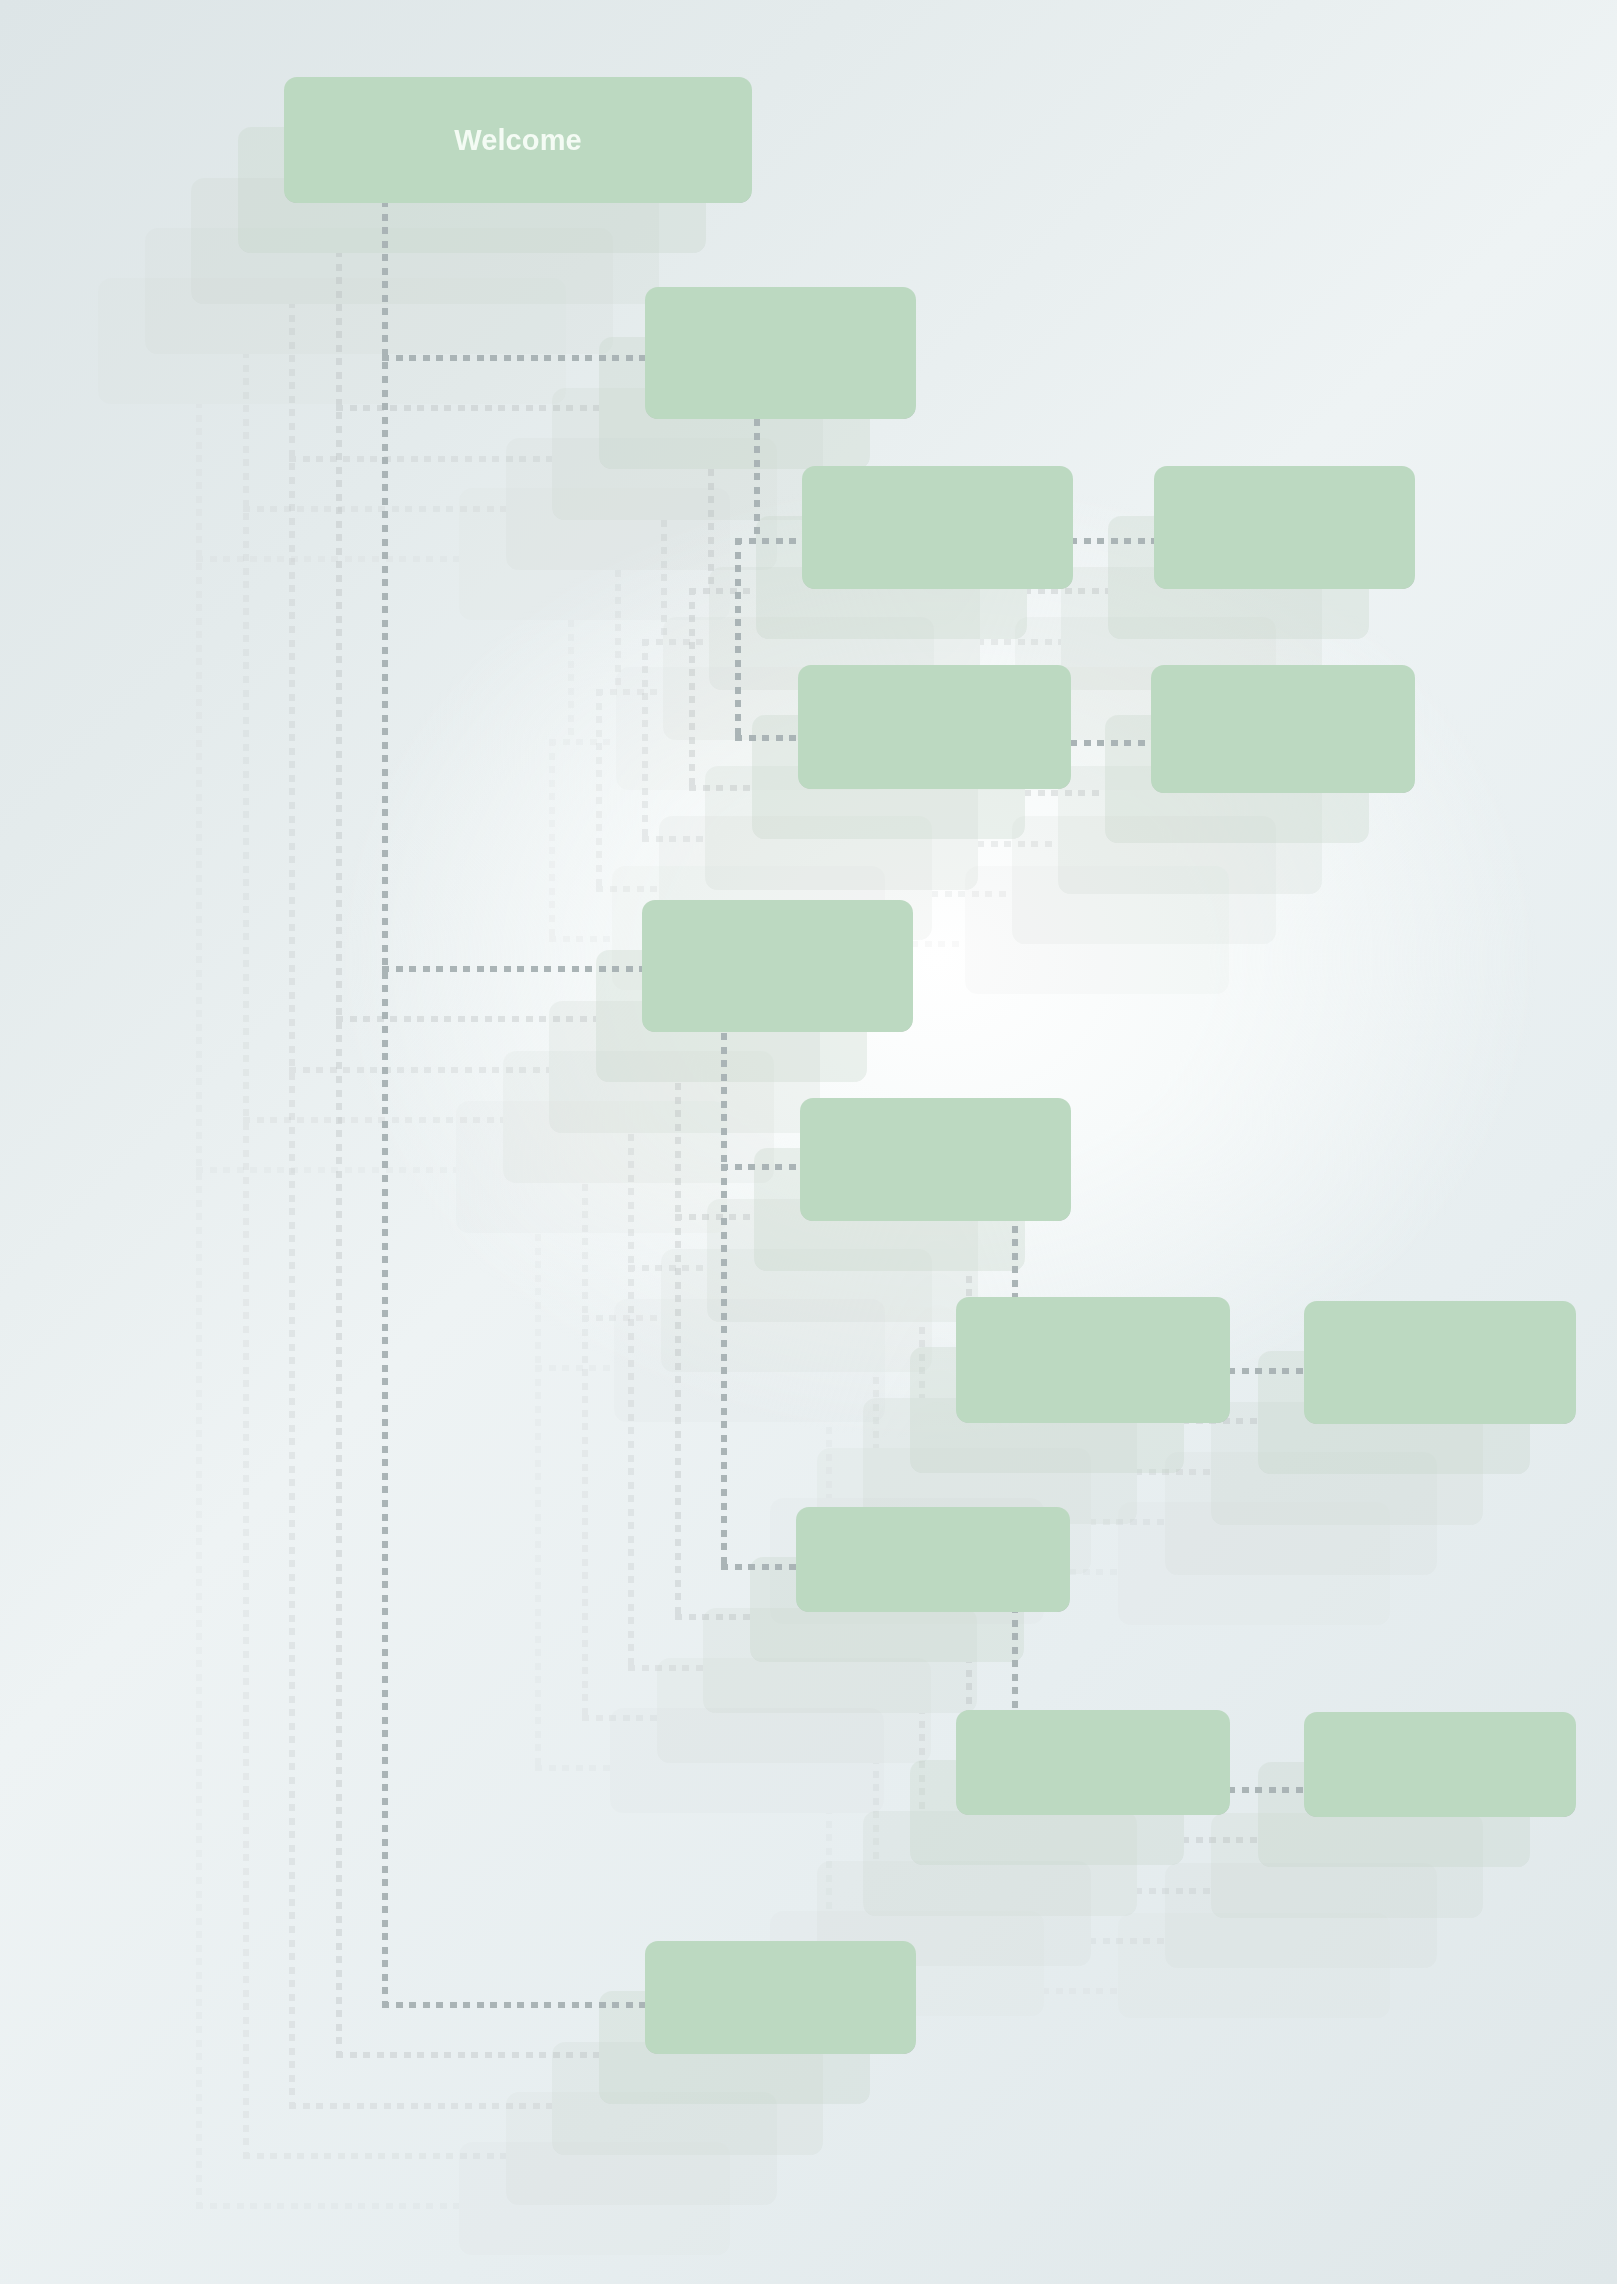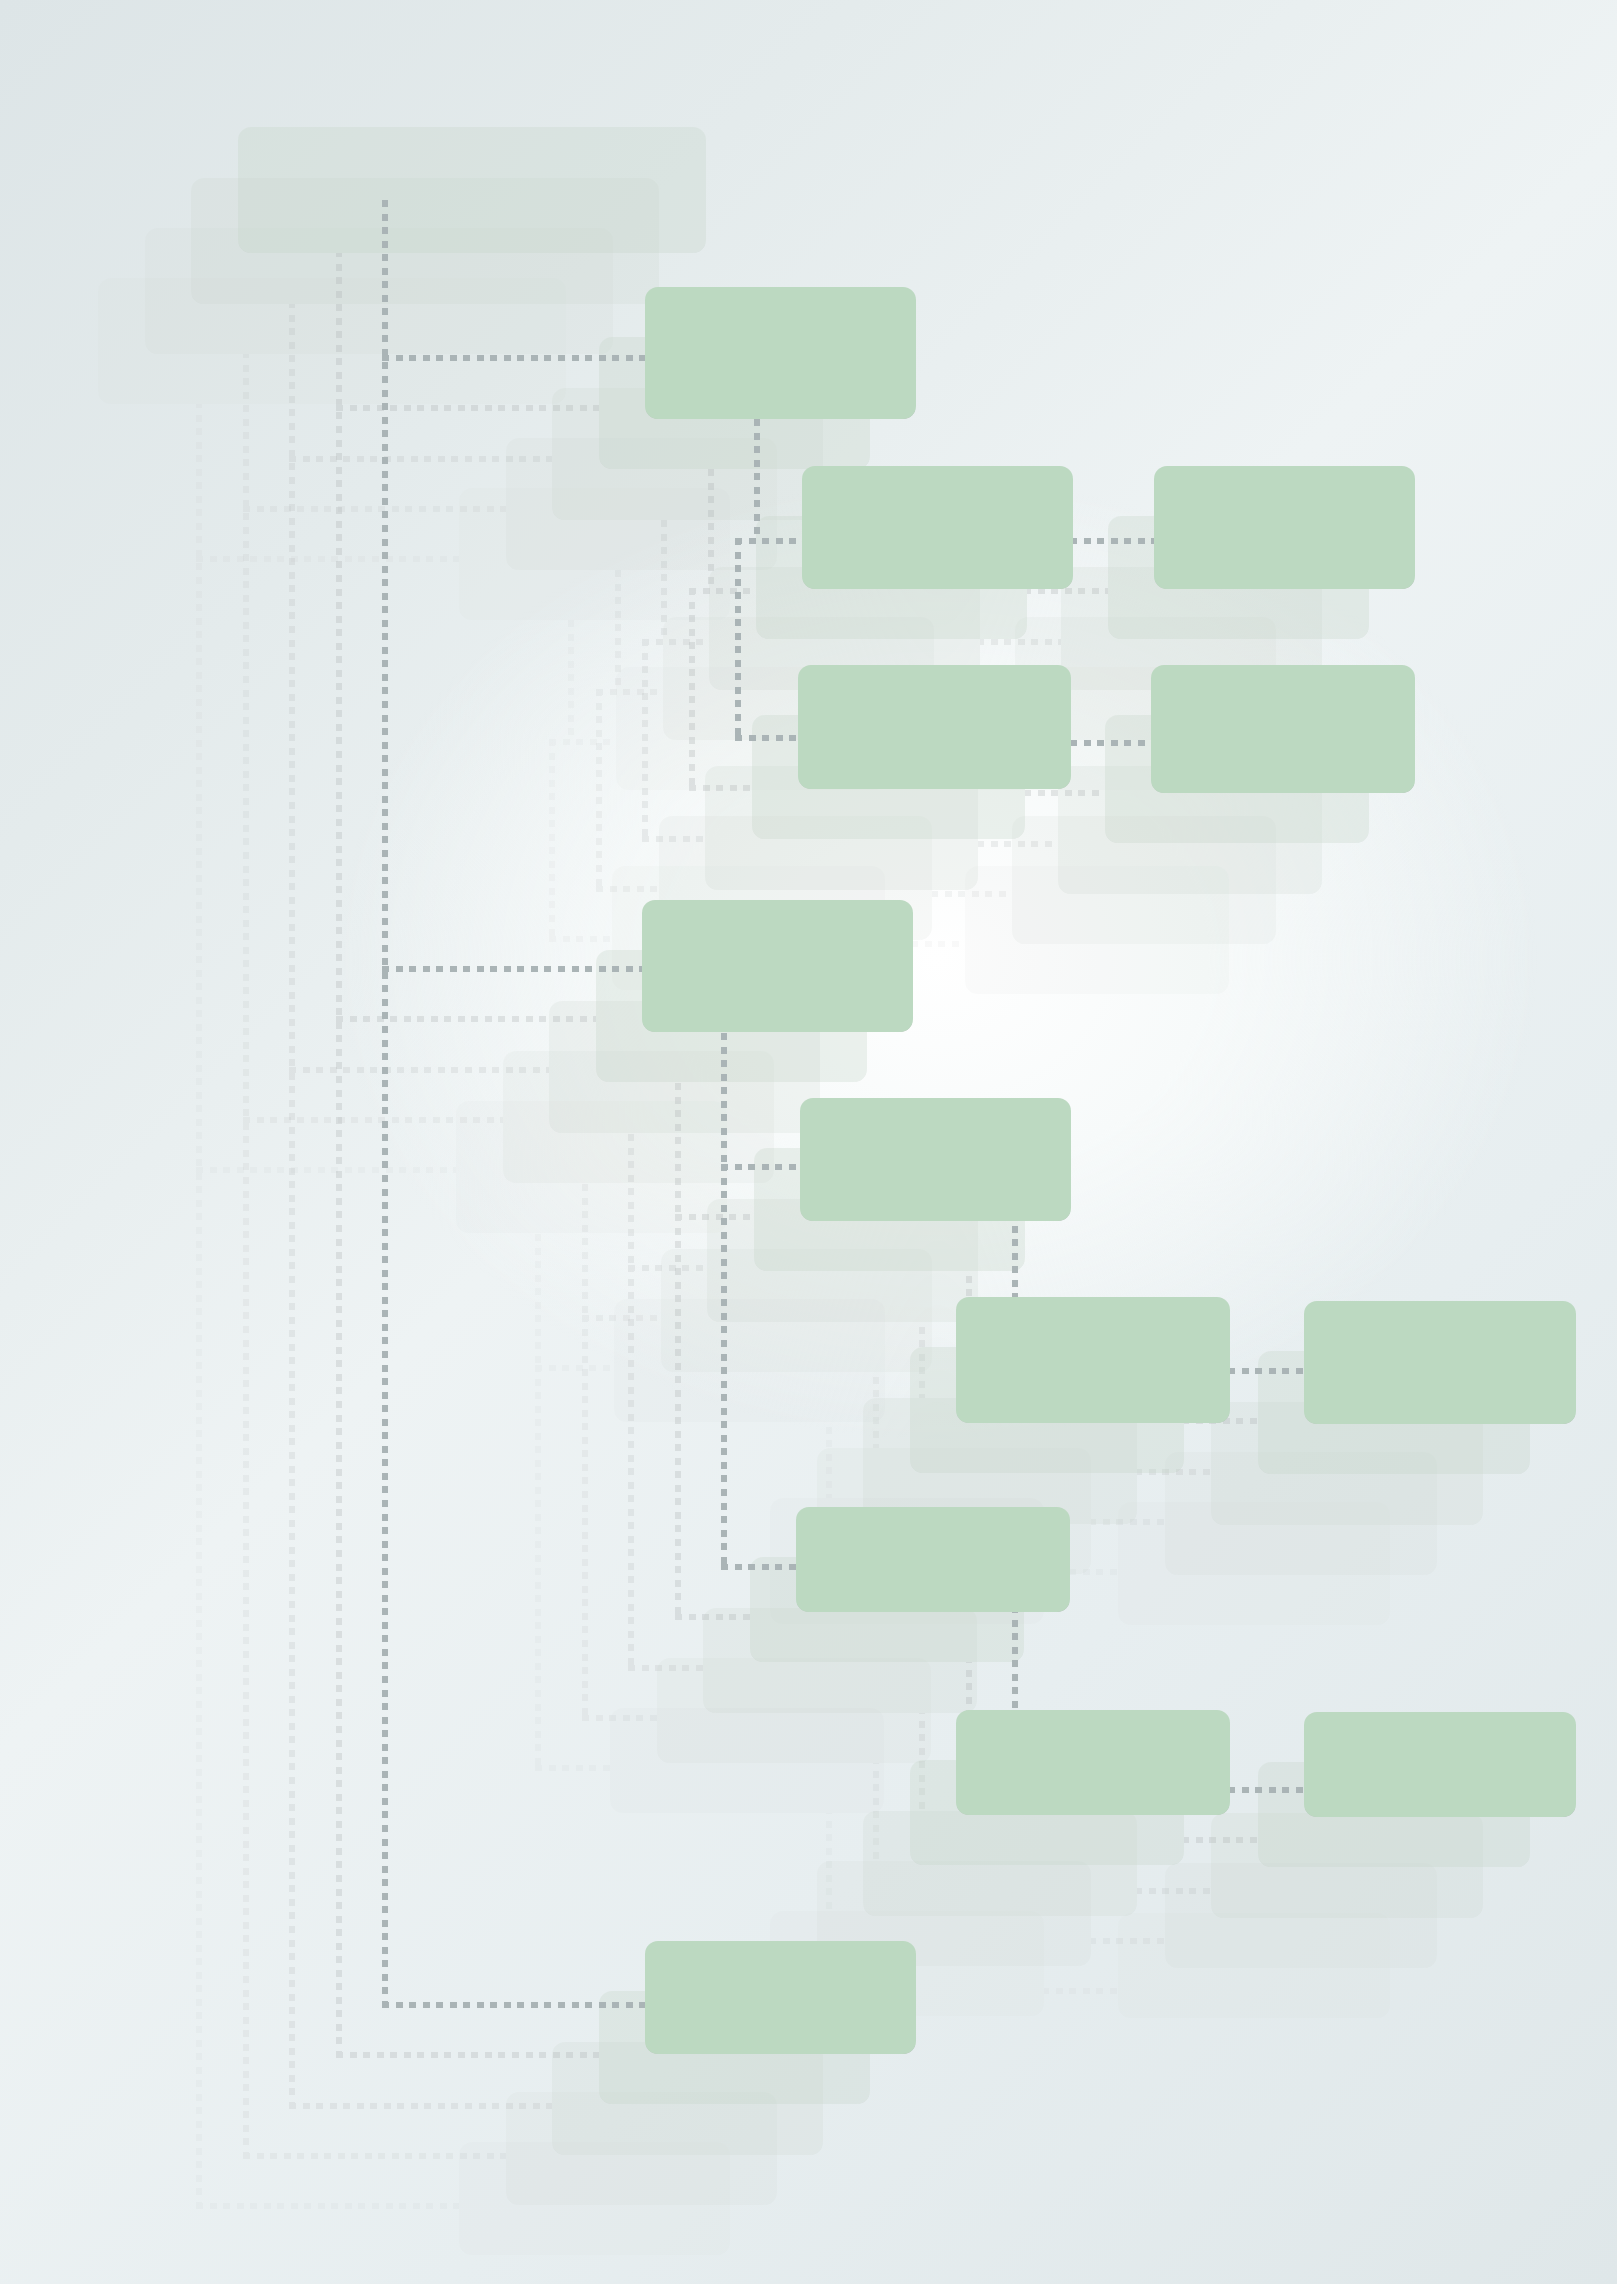--- a/index.html
+++ b/index.html
@@ -2298,20 +2298,25 @@
         <i style="left: 162px;"></i>
         <i style="left: 176px;"></i>
         <i style="left: 190px;"></i>
         <i style="left: 203px;"></i>
         <i style="left: 217px;"></i>
         <i style="left: 230px;"></i>
         <i style="left: 244px;"></i>
         <i style="left: 257px;"></i>
       </div>
 
+    <div class="card c-dark welcome" style="left: 284px; top: 77px; width: 468px; height: 126px; box-shadow: rgb(132, 152, 135) 0px 10.3px 0px -1.3px, rgba(90, 105, 100, 0.33) 17px 22px 27px -6.4px;">
+      <div class="card-inner">
+        <div class="welcome-title">Welcome</div>
+      </div>
+    </div>
 
     <div class="card c-green" style="left: 645px; top: 287px; width: 271px; height: 132px; box-shadow: rgb(132, 152, 135) 0px 10.3px 0px -1.3px, rgba(90, 105, 100, 0.33) 17px 22px 27px -6.4px;">
       <div class="title">Customer Support</div>
       <div class="body">For questions about your account, press 1. For technical support, press 2.</div>
     </div>
 
     <div class="card c-green" style="left: 802px; top: 466px; width: 271px; height: 123px; box-shadow: rgb(132, 152, 135) 0px 10.3px 0px -1.3px, rgba(90, 105, 100, 0.33) 17px 22px 27px -6.4px;">
       <div class="title">Account Support</div>
       <div class="body">If you are calling about a recent account change, press 1.</div>
     </div>

